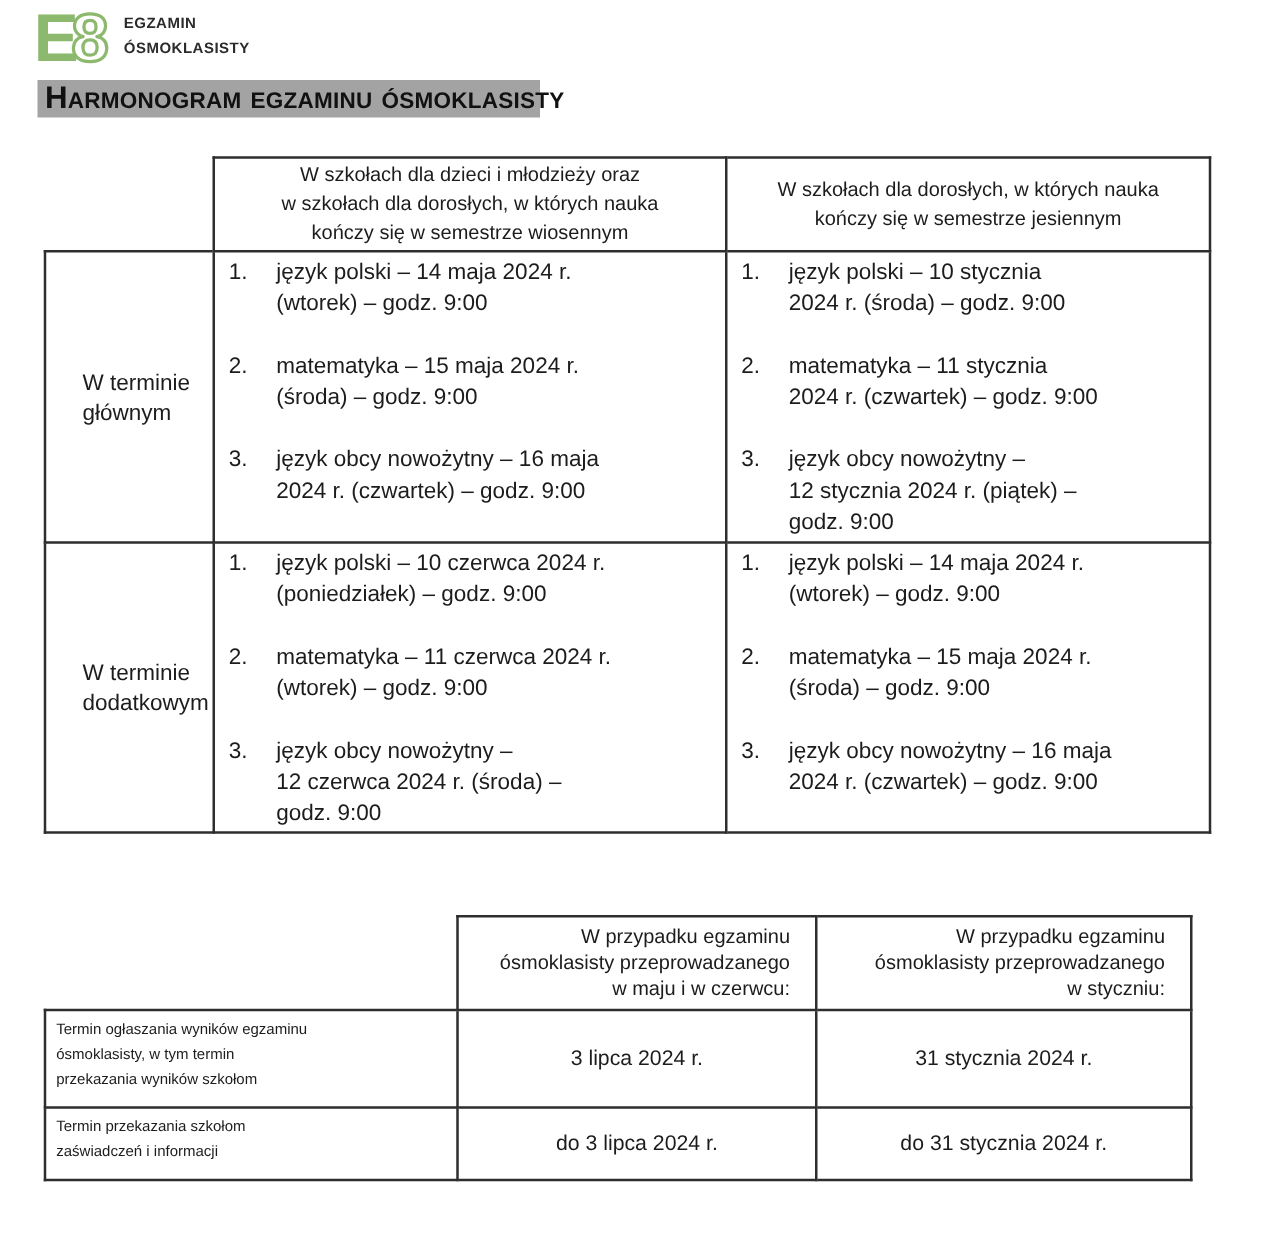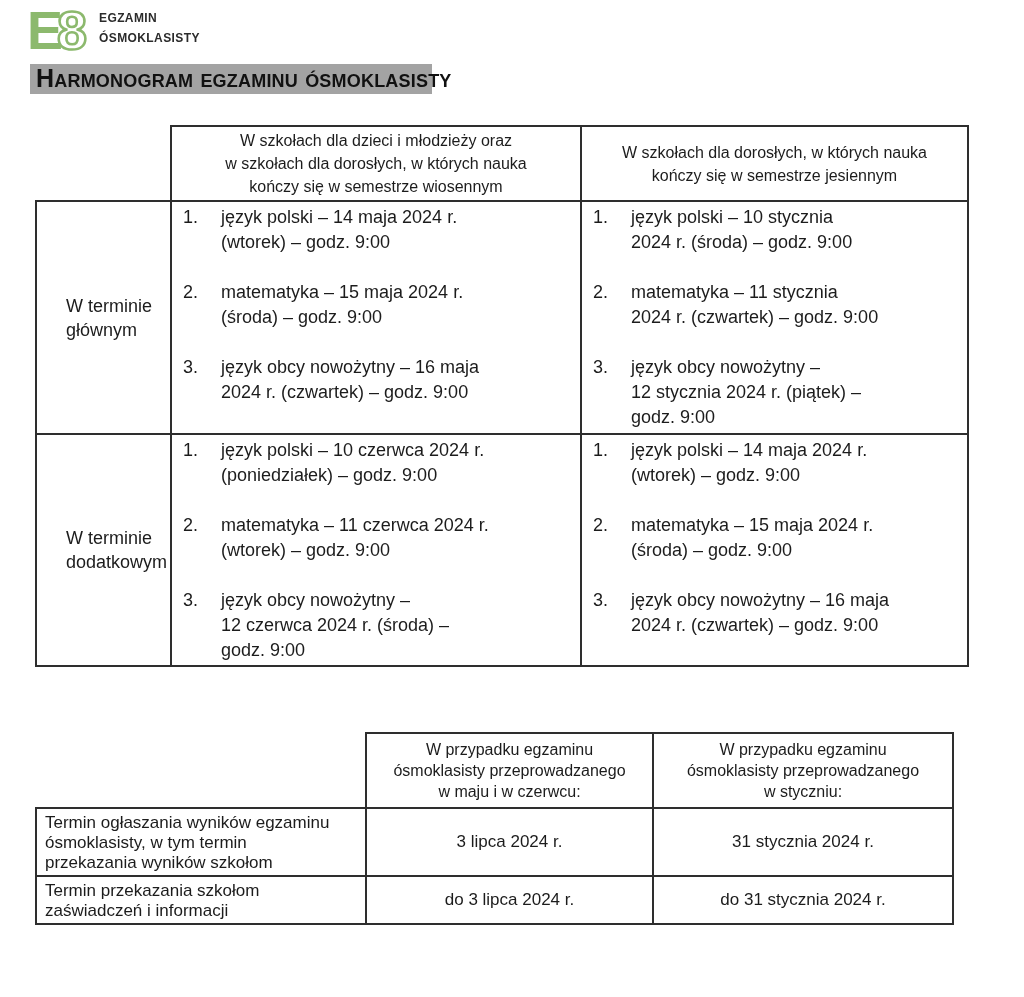--- a/index.html
+++ b/index.html
@@ -39,24 +39,24 @@
   .exam-list li:last-child{margin-bottom:0;}
   .exam-list .num{flex:none;width:38px;padding-left:11px;box-sizing:content-box;}
   .exam-list .itxt{flex:1;}
   
   .results{left:35px;top:732px;width:917px;}
   .results tr.hdr{height:75px;}
   .results tr.rr1{height:65px;}
   .results tr.rr2{height:45px;}
   .results tr.rr3{height:38px;}
   .results td.head{
-    text-align:center;vertical-align:middle;font-size:16px;line-height:21px;padding:2px 20px;
+    text-align:right;vertical-align:middle;font-size:16px;line-height:21px;padding:2px 20px;
   }
   .results td.rowlabel{
-    vertical-align:top;font-size:17px;line-height:20px;padding:4px 6px 2px 8px;
+    vertical-align:top;font-size:12px;line-height:20px;padding:4px 6px 12px 8px;
   }
   .results td.val{
     text-align:center;vertical-align:middle;font-size:17px;padding:2px 17px;
   }
 </style>
 </head>
 <body>
 
 <div class="page">
 

